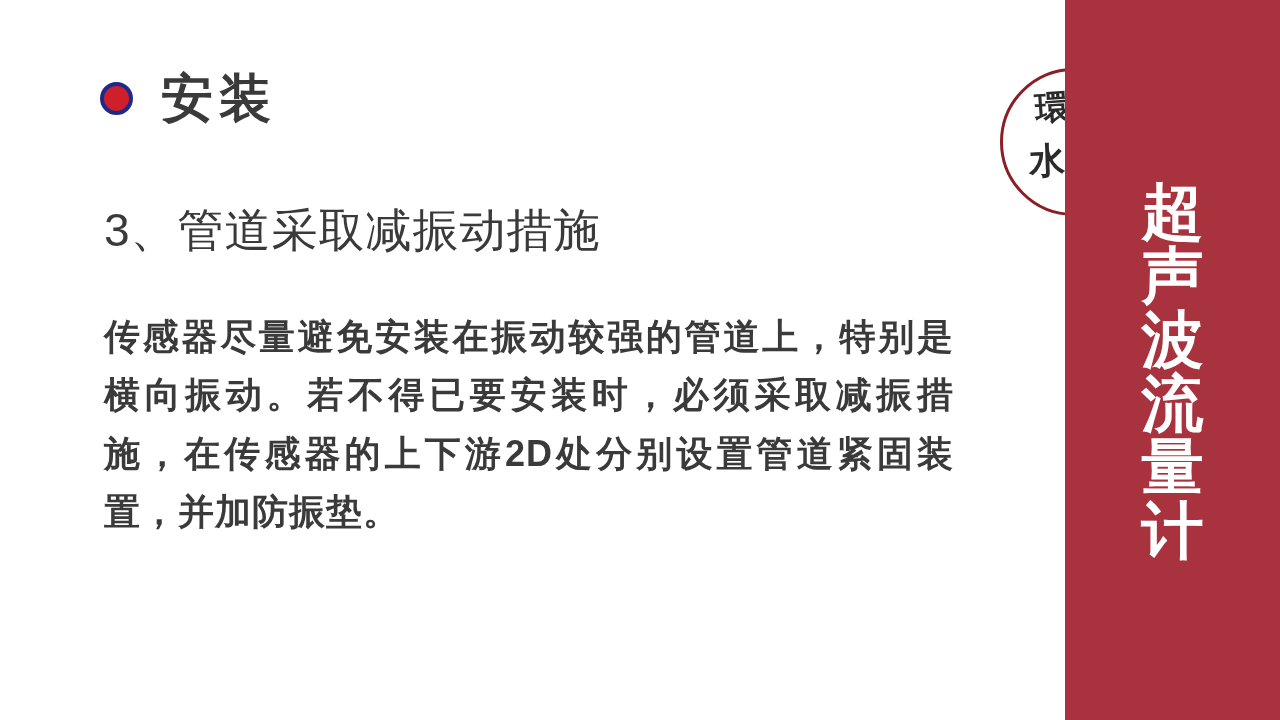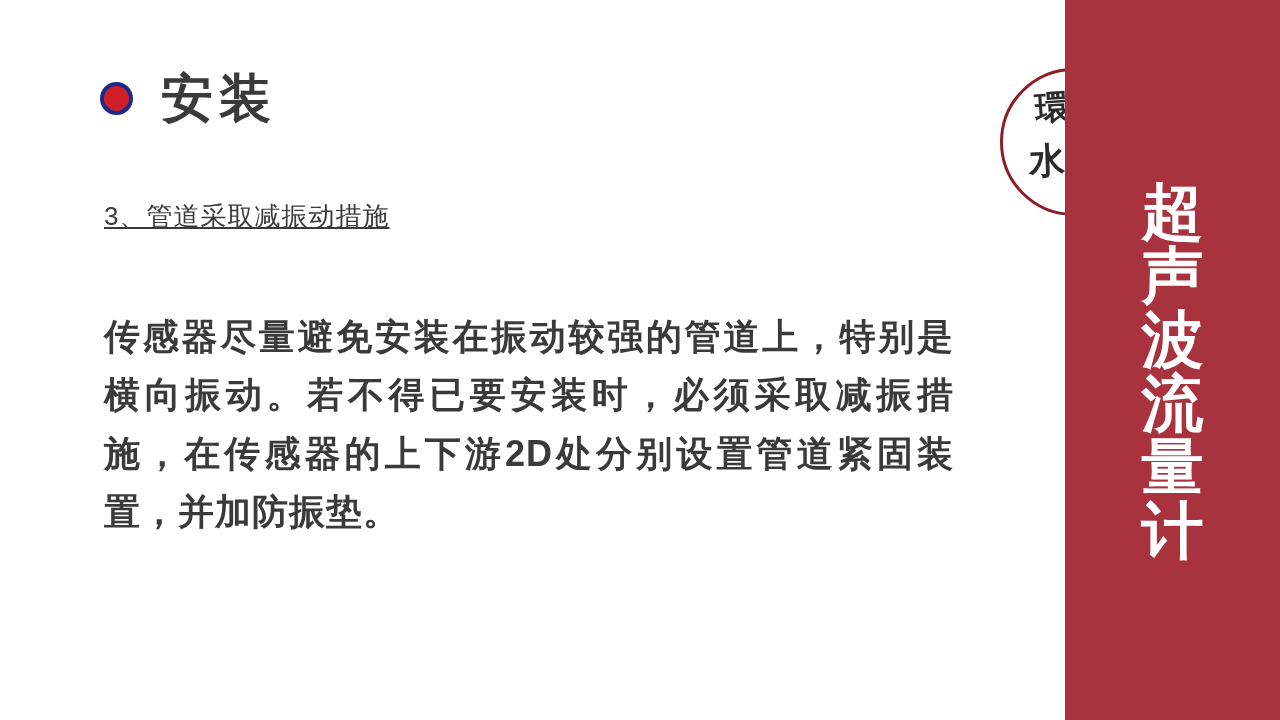--- a/index.html
+++ b/index.html
@@ -116,25 +116,24 @@
     letter-spacing: 6px;
     line-height: 1;
     font-family: "Liberation Sans", "DejaVu Sans", sans-serif;
   }
 
   
   .subheading {
     position: absolute;
     top: 198px;
     left: 104px;
-    font-size: 26px;
+    font-size: 46px;
     color: #3a3a3a;
     letter-spacing: 1px;
     line-height: 1.4;
-    text-decoration: underline;
   }
 
   
   .body-para {
     position: absolute;
     top: 308px;
     left: 104px;
     width: 850px;
     font-size: 36px;
     color: #3a3a3a;

